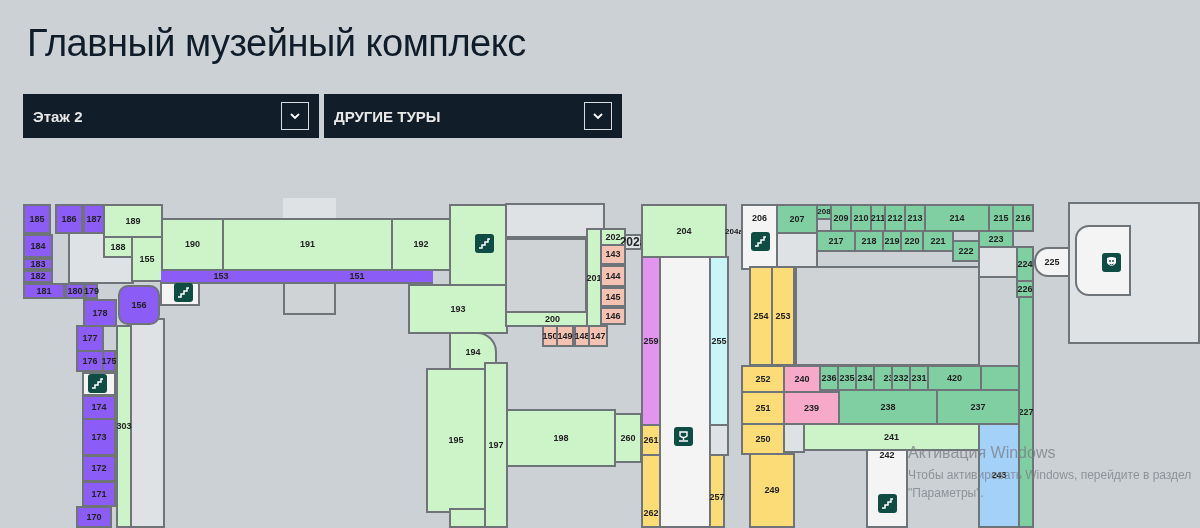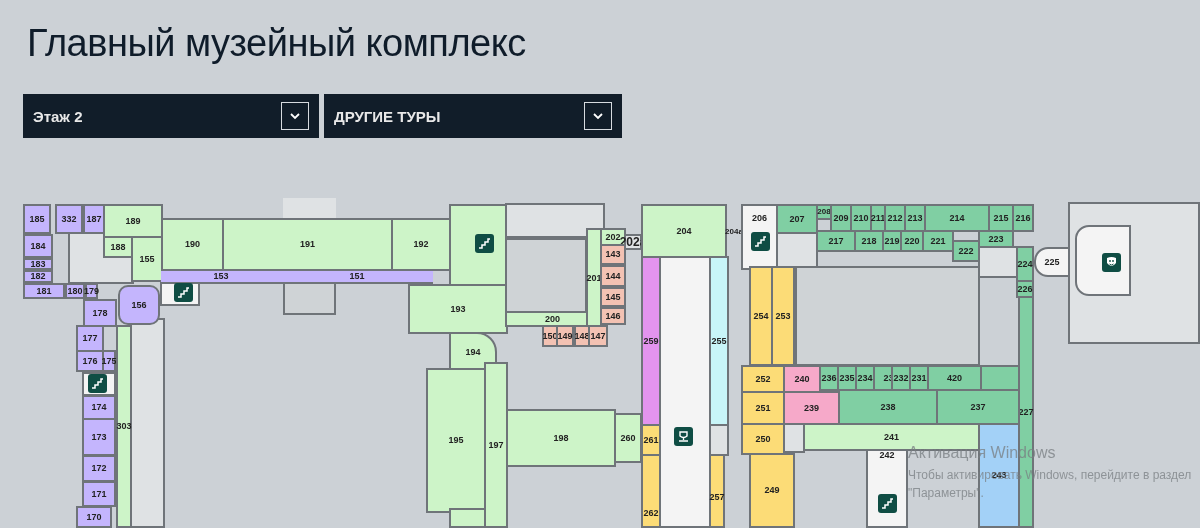--- a/index.html
+++ b/index.html
@@ -3,21 +3,21 @@
 <meta charset="utf-8">
 <style>
 *{box-sizing:border-box;margin:0;padding:0}
 body{width:1200px;height:528px;overflow:hidden;background:#ccd1d6;font-family:"Liberation Sans",sans-serif;position:relative}
 h1{position:absolute;left:27px;top:22px;font-size:38px;font-weight:normal;color:#0f1c2a;letter-spacing:-0.5px;font-family:"Liberation Sans",sans-serif}
 .dd{position:absolute;top:94px;height:44px;background:#111d29;color:#e8e8e8;font-weight:bold;font-size:15px;display:flex;align-items:center;padding-left:10px;cursor:pointer}
 .dd .chev{position:absolute;right:10px;top:8px;width:28px;height:28px;border:1.5px solid #d7dbe0;display:flex;align-items:center;justify-content:center}
 .dd .chev svg{width:14px;height:14px}
 .map{position:absolute;left:0;top:0;width:1200px;height:528px}
 .r{position:absolute;border:2px solid #6f7479;font-size:9px;font-weight:bold;color:#222;display:flex;align-items:center;justify-content:center;line-height:1}
-.g{background:#cdf4c8}.p{background:#c4b5fd}.dg{background:#80cfa3}.y{background:#fcdc77}.pk{background:#f6a9c9}.sa{background:#f3c2b3}.mg{background:#e394ee}.cy{background:#c8f5f8}.bl{background:#a3d1f7}.lg{background:#dfe2e4}.wh{background:#f4f4f4}.gy{background:#cfd3d6}
+.g{background:#cdf4c8}.p{background:#8b5cf6}.dg{background:#80cfa3}.y{background:#fcdc77}.pk{background:#f6a9c9}.sa{background:#f3c2b3}.mg{background:#e394ee}.cy{background:#c8f5f8}.bl{background:#a3d1f7}.lg{background:#dfe2e4}.wh{background:#f4f4f4}.gy{background:#cfd3d6}
 .ico{position:absolute;width:19px;height:19px;background:#0f4d44;border-radius:3px;display:flex;align-items:center;justify-content:center}
 .ico svg{width:13px;height:13px}
 .wm{position:absolute;left:908px;top:444px;color:rgba(120,125,130,0.75);font-size:16px}
 .wm2{position:absolute;left:908px;top:466px;color:rgba(120,125,130,0.75);font-size:12px;line-height:18px;width:300px}
 </style>
 </head>
 <body>
 
 <h1>Главный музейный комплекс</h1>
 
@@ -40,21 +40,21 @@
 
 <div class="map">
 
   <div class="r lg" style="left:283px;top:198px;width:53px;height:20px;border:none"></div>
   <div class="r gy" style="left:283px;top:282px;width:53px;height:33px"></div>
   <div class="r lg" style="left:68px;top:232px;width:66px;height:52px"></div>
   <div class="r lg" style="left:505px;top:203px;width:100px;height:35px"></div>
   <div class="r lg" style="left:130px;top:318px;width:35px;height:210px"></div>
 
   <div class="r p" style="left:23px;top:204px;width:28px;height:30px">185</div>
-  <div class="r p" style="left:55px;top:204px;width:28px;height:30px">332</div>
+  <div class="r p" style="left:55px;top:204px;width:28px;height:30px">186</div>
   <div class="r p" style="left:83px;top:204px;width:22px;height:30px">187</div>
   <div class="r p" style="left:23px;top:234px;width:30px;height:24px">184</div>
   <div class="r p" style="left:23px;top:258px;width:30px;height:12px">183</div>
   <div class="r p" style="left:23px;top:270px;width:30px;height:13px">182</div>
   <div class="r p" style="left:23px;top:283px;width:42px;height:16px">181</div>
   <div class="r p" style="left:65px;top:283px;width:20px;height:16px">180</div>
   <div class="r p" style="left:85px;top:283px;width:13px;height:16px">179</div>
   <div class="r p" style="left:83px;top:299px;width:34px;height:28px">178</div>
   <div class="r p" style="left:76px;top:325px;width:28px;height:27px">177</div>
   <div class="r p" style="left:76px;top:350px;width:28px;height:22px">176</div>

